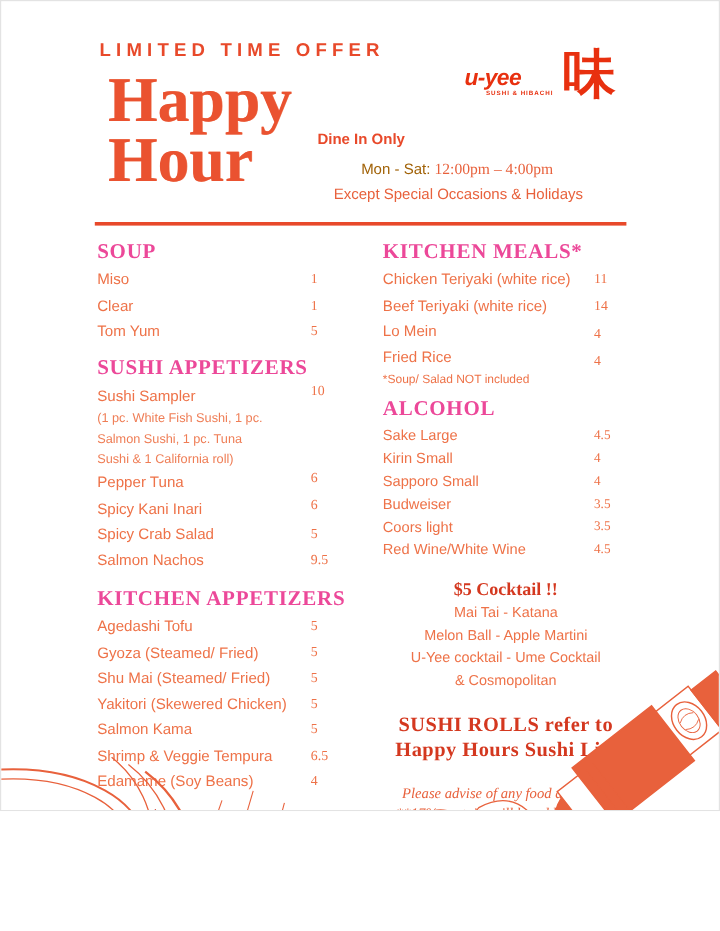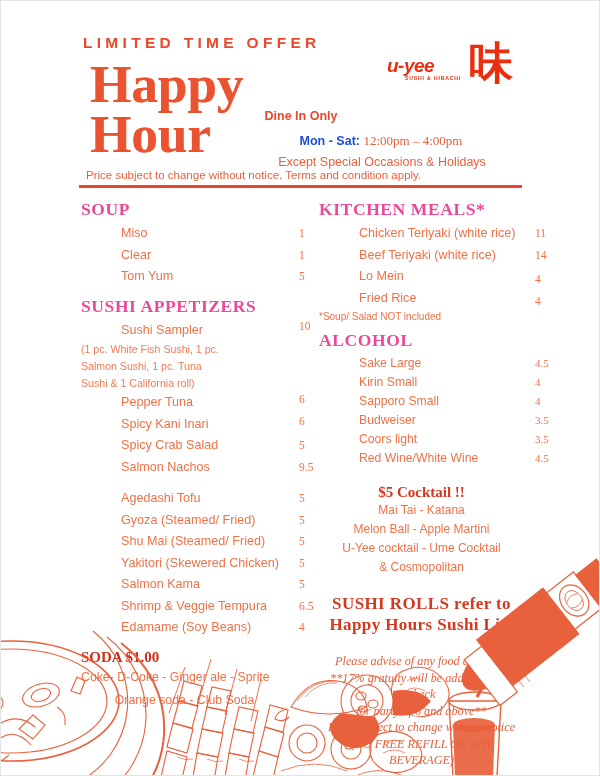--- a/index.html
+++ b/index.html
@@ -3,21 +3,21 @@
 <meta charset="utf-8">
 <style>
   html, body {
     margin: 0;
     padding: 0;
     background: #ffffff;
   }
   .page {
     position: relative;
     width: 600px;
-    height: 776px;
+    height: 676px;
     background: #ffffff;
     border: 1px solid #e3e3e3;
     box-sizing: border-box;
     overflow: hidden;
     font-family: "Liberation Sans", sans-serif;
     color: #e8613c;
   }
 
   
   .hdr-limited {
@@ -95,21 +95,21 @@
     color: #e8492a;
   }
   .dine-in-inner { display:inline-block; }
   .hours {
     position: absolute;
     left: 0; top: 132px; width: 600px;
     text-align: center;
     font-size: 12.5px;
   }
   .hours-inner { display:inline-block; margin-left: 160px; }
-  .hours b { color: #1d4ed8; font-weight: bold; }
+  .hours b { color: #a16207; font-weight: normal; }
   .hours span.t { font-family: "Liberation Serif", serif; font-size: 13px; }
   .except {
     position: absolute;
     left: 0; top: 154px; width: 600px;
     text-align: center;
     font-size: 12.5px;
   }
   .except-inner { display:inline-block; margin-left: 162px; }
 
   .rule {
@@ -132,21 +132,20 @@
     margin: 0 0 3px 0;
   }
 
   .row {
     position: relative;
     font-family: "Liberation Sans", sans-serif;
     font-size: 12.6px;
     color: #ee7248;
     line-height: 21.5px;
     white-space: nowrap;
-    margin-left: 40px;
   }
   .row .price {
     position: absolute;
     font-family: "Liberation Serif", serif;
     font-size: 11.5px;
     color: #ee7248;
   }
   .col-left .row .price  { left: 178px; }
   .col-right .row .price { left: 176px; }
 
@@ -247,21 +246,20 @@
   <div class="hours">
     <span class="hours-inner">
       <b>Mon - Sat:</b>
       <span class="t">12:00pm – 4:00pm</span>
     </span>
   </div>
   <div class="except">
     <span class="except-inner">Except Special Occasions &amp; Holidays</span>
   </div>
 
-  <div class="hdr-price-note">Price subject to change without notice. Terms and condition apply.</div>
 
   <div class="rule"></div>
 
   <div class="col-left">
 
     <div class="sec-head">SOUP</div>
     <div class="row"><span>Miso</span><span class="price">1</span></div>
     <div class="row"><span>Clear</span><span class="price">1</span></div>
     <div class="row"><span>Tom Yum</span><span class="price">5</span></div>
 
@@ -270,20 +268,21 @@
     <div class="row"><span>Sushi Sampler</span><span class="price" style="top:-4px">10</span></div>
     <div class="desc">(1 pc. White Fish Sushi, 1 pc.</div>
     <div class="desc">Salmon Sushi, 1 pc. Tuna</div>
     <div class="desc">Sushi &amp; 1 California roll)</div>
     <div class="row"><span>Pepper Tuna</span><span class="price" style="top:-3px">6</span></div>
     <div class="row"><span>Spicy Kani Inari</span><span class="price" style="top:-3px">6</span></div>
     <div class="row"><span>Spicy Crab Salad</span><span class="price">5</span></div>
     <div class="row"><span>Salmon Nachos</span><span class="price">9.5</span></div>
 
     <div style="height:10px"></div>
+    <div class="sec-head">KITCHEN APPETIZERS</div>
     <div class="row"><span>Agedashi Tofu</span><span class="price">5</span></div>
     <div class="row"><span>Gyoza (Steamed/ Fried)</span><span class="price">5</span></div>
     <div class="row"><span>Shu Mai (Steamed/ Fried)</span><span class="price">5</span></div>
     <div class="row"><span>Yakitori (Skewered Chicken)</span><span class="price">5</span></div>
     <div class="row"><span>Salmon Kama</span><span class="price">5</span></div>
     <div class="row"><span>Shrimp &amp; Veggie Tempura</span><span class="price">6.5</span></div>
     <div class="row"><span>Edamame (Soy Beans)</span><span class="price">4</span></div>
 
     <div class="soda-head">SODA $1.00</div>
     <div class="soda-line">Coke- D-Coke - Ginger ale - Sprite</div>

